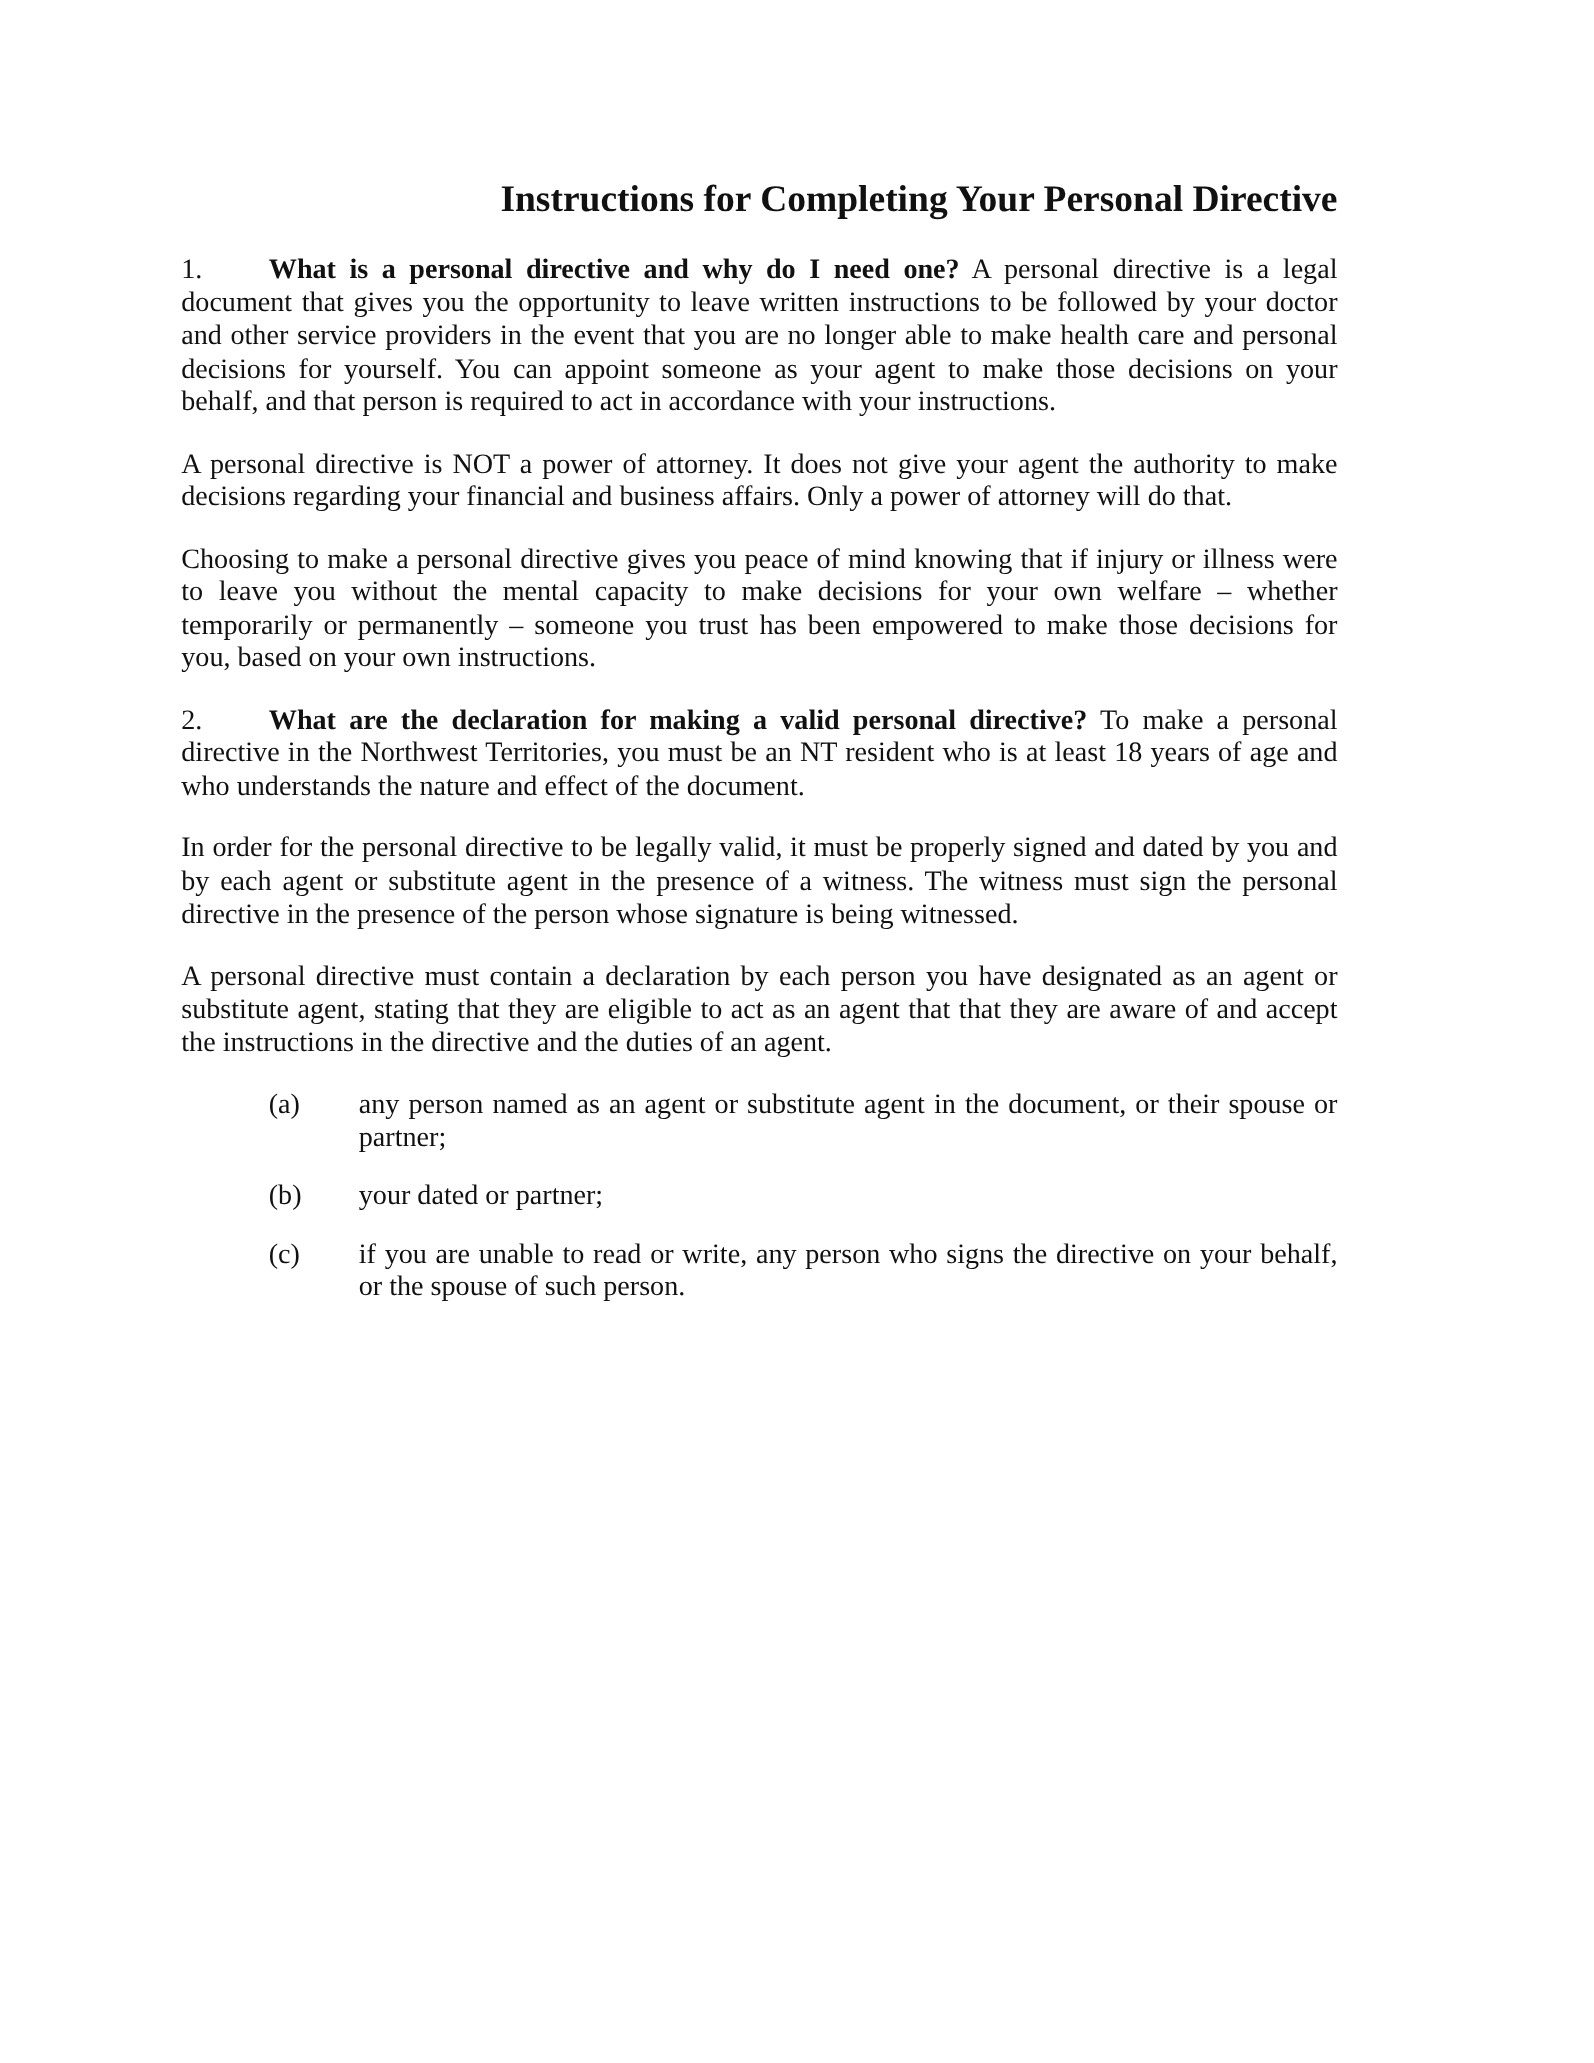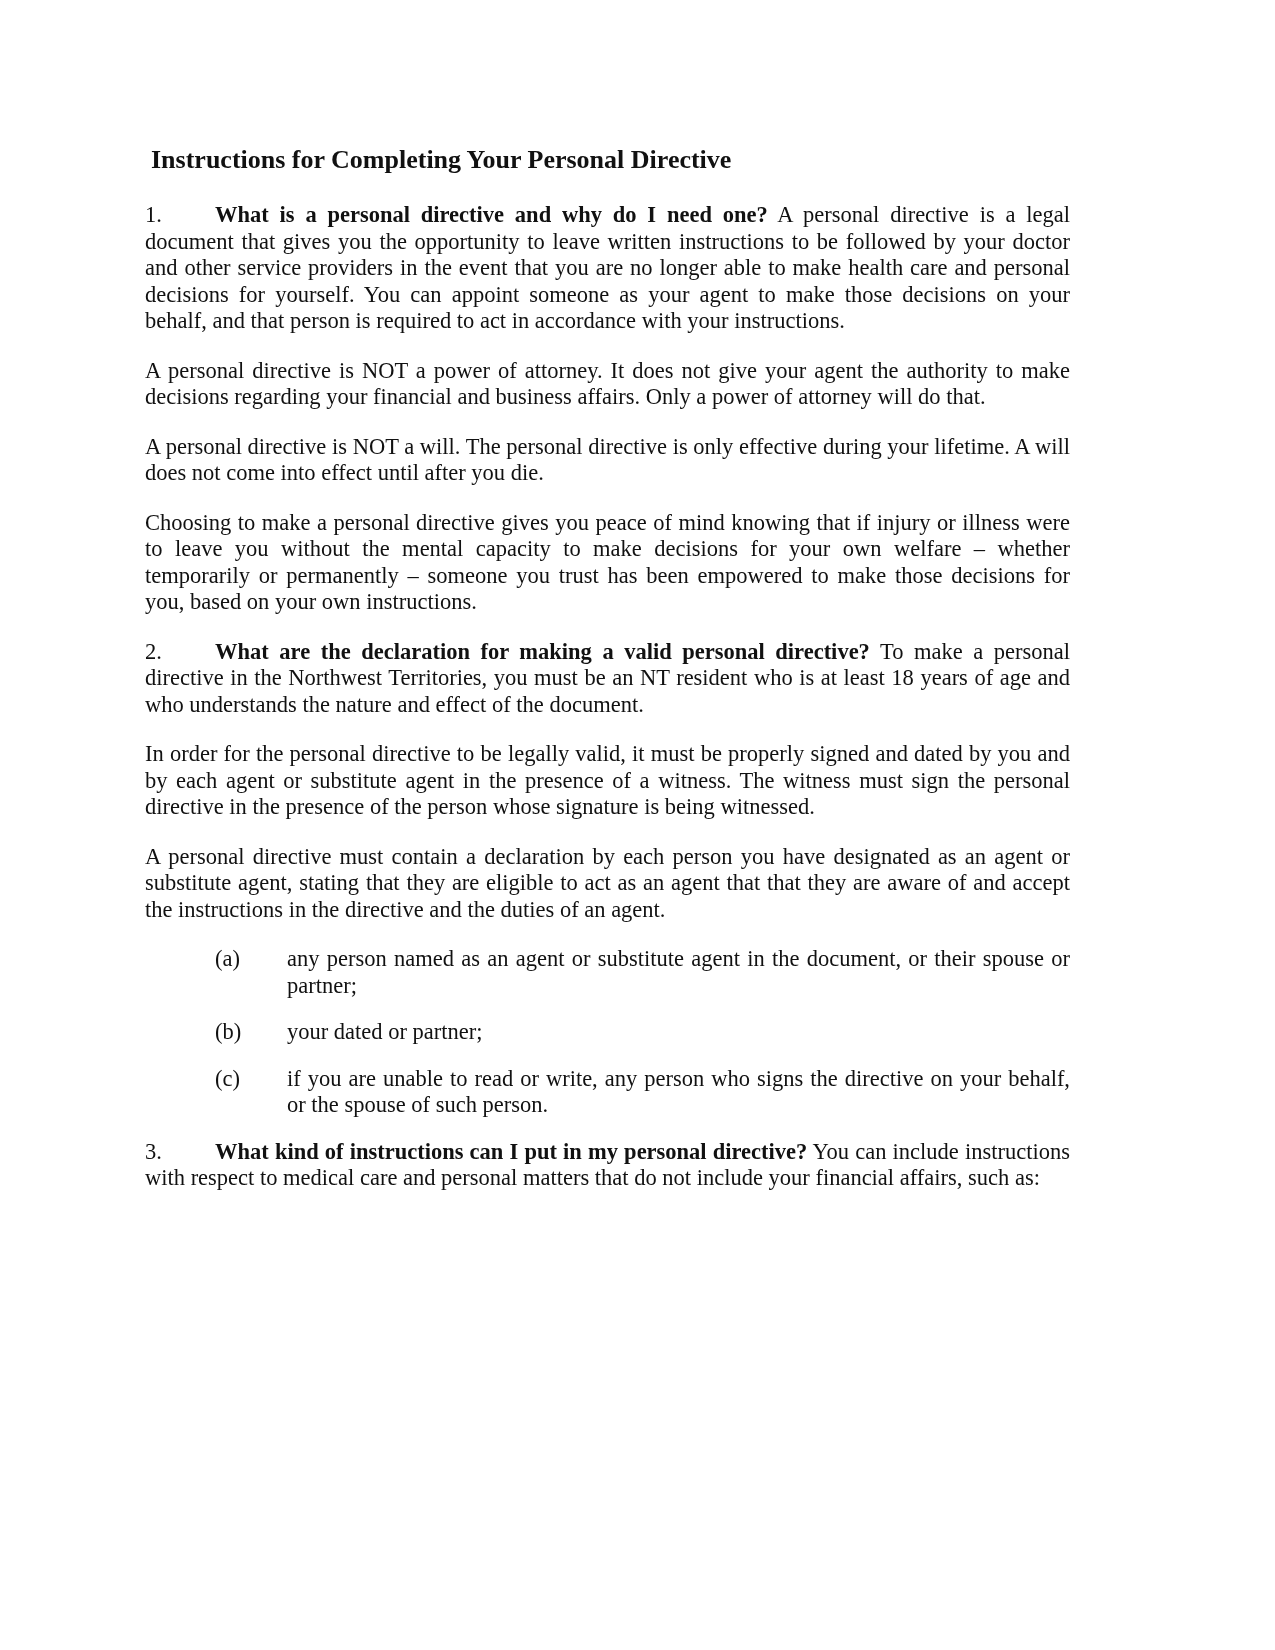--- a/index.html
+++ b/index.html
@@ -3,40 +3,39 @@
   <meta charset="utf-8">
   <style>
     html, body { margin: 0; padding: 0; background: #ffffff; }
     body { width: 1275px; height: 1650px; position: relative; overflow: hidden; }
     .page {
       position: absolute; left: 145px; top: 140px; width: 925px;
       font-family: "Liberation Serif", "DejaVu Serif", serif;
       color: #111; font-size: 22.5px; line-height: 26.5px;
     }
     .title {
-      text-align: left; font-weight: bold; font-size: 26px; line-height: 40px;
+      text-align: right; font-weight: bold; font-size: 30px; line-height: 40px;
       margin: 0 0 22px 0; padding-left: 6px;
     }
     p { margin: 0 0 23px 0; text-align: justify; text-align-last: left; }
     .num { display: inline-block; width: 70px; }
     .q { font-weight: bold; }
     .sub { position: relative; padding-left: 142px; margin: 0 0 20px 0; text-align: justify; }
     .sub .lbl { position: absolute; left: 70px; top: 0; }
   </style>
 </head>
 <body>
 
 <div class="page">
   <div class="title">Instructions for Completing Your Personal Directive</div>
 
   <p>
     <span class="num">1.</span><span class="q">What is a personal directive and why do I need one?</span><span> A personal directive is a legal document that gives you the opportunity to leave written instructions to be followed by your doctor and other service providers in the event that you are no longer able to make health care and personal decisions for yourself. You can appoint someone as your agent to make those decisions on your behalf, and that person is required to act in accordance with your instructions.</span>
   </p>
   <p>A personal directive is NOT a power of attorney. It does not give your agent the authority to make decisions regarding your financial and business affairs. Only a power of attorney will do that.</p>
-  <p>A personal directive is NOT a will. The personal directive is only effective during your lifetime. A will does not come into effect until after you die.</p>
   <p>Choosing to make a personal directive gives you peace of mind knowing that if injury or illness were to leave you without the mental capacity to make decisions for your own welfare – whether temporarily or permanently – someone you trust has been empowered to make those decisions for you, based on your own instructions.</p>
 
   <p>
     <span class="num">2.</span><span class="q">What are the declaration for making a valid personal directive?</span><span> To make a personal directive in the Northwest Territories, you must be an NT resident who is at least 18 years of age and who understands the nature and effect of the document.</span>
   </p>
   <p>In order for the personal directive to be legally valid, it must be properly signed and dated by you and by each agent or substitute agent in the presence of a witness. The witness must sign the personal directive in the presence of the person whose signature is being witnessed.</p>
   <p>A personal directive must contain a declaration by each person you have designated as an agent or substitute agent, stating that they are eligible to act as an agent that that they are aware of and accept the instructions in the directive and the duties of an agent.</p>
 
   <div class="sub">
     <span class="lbl">(a)</span>
@@ -44,16 +43,13 @@
   </div>
   <div class="sub">
     <span class="lbl">(b)</span>
     <span>your dated or partner;</span>
   </div>
   <div class="sub">
     <span class="lbl">(c)</span>
     <span>if you are unable to read or write, any person who signs the directive on your behalf, or the spouse of such person.</span>
   </div>
 
-  <p>
-    <span class="num">3.</span><span class="q">What kind of instructions can I put in my personal directive?</span><span> You can include instructions with respect to medical care and personal matters that do not include your financial affairs, such as:</span>
-  </p>
 </div>
 
 </body></html>

